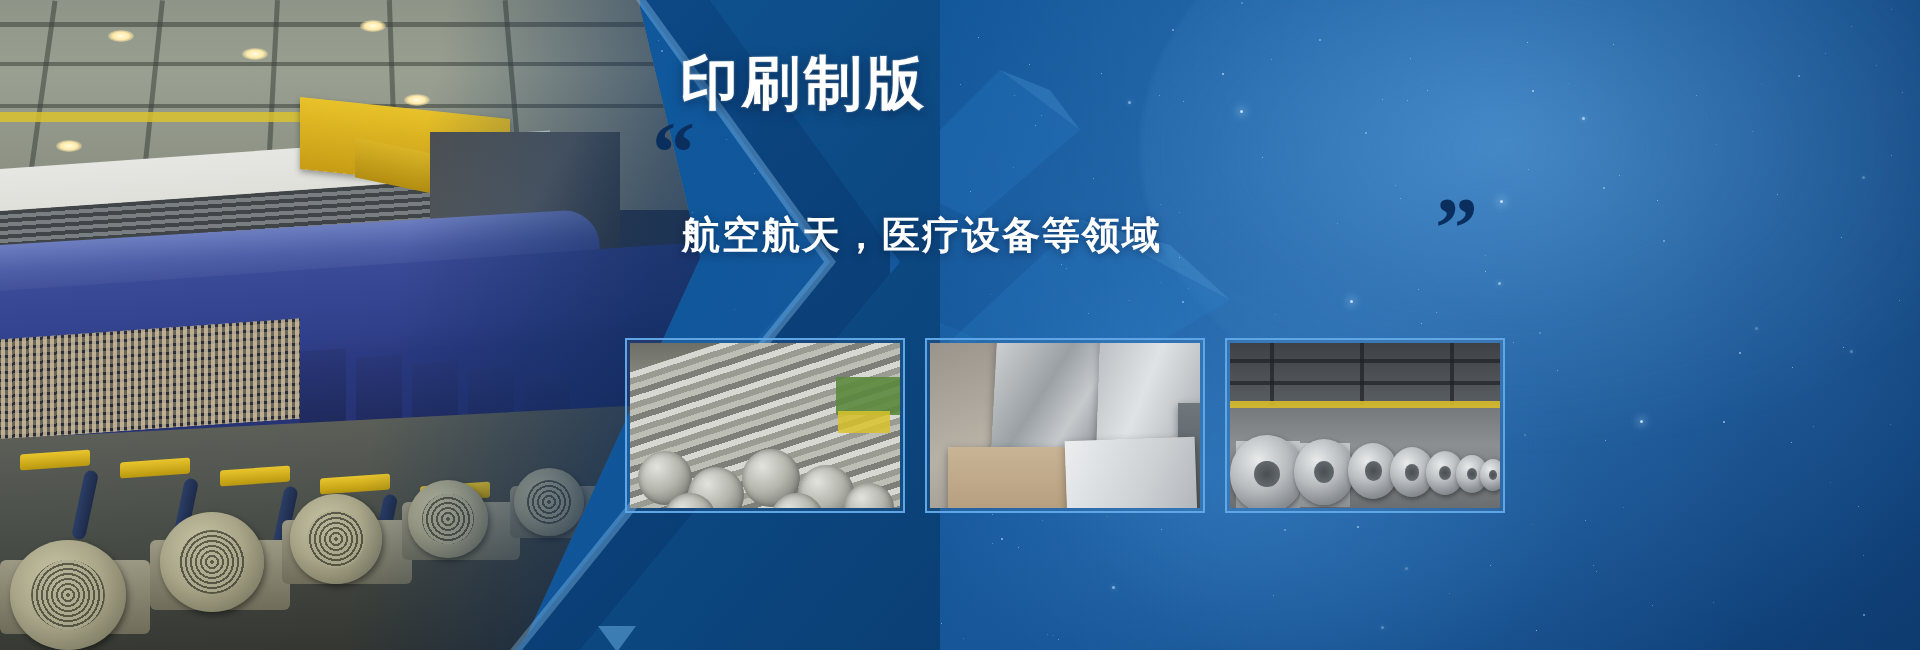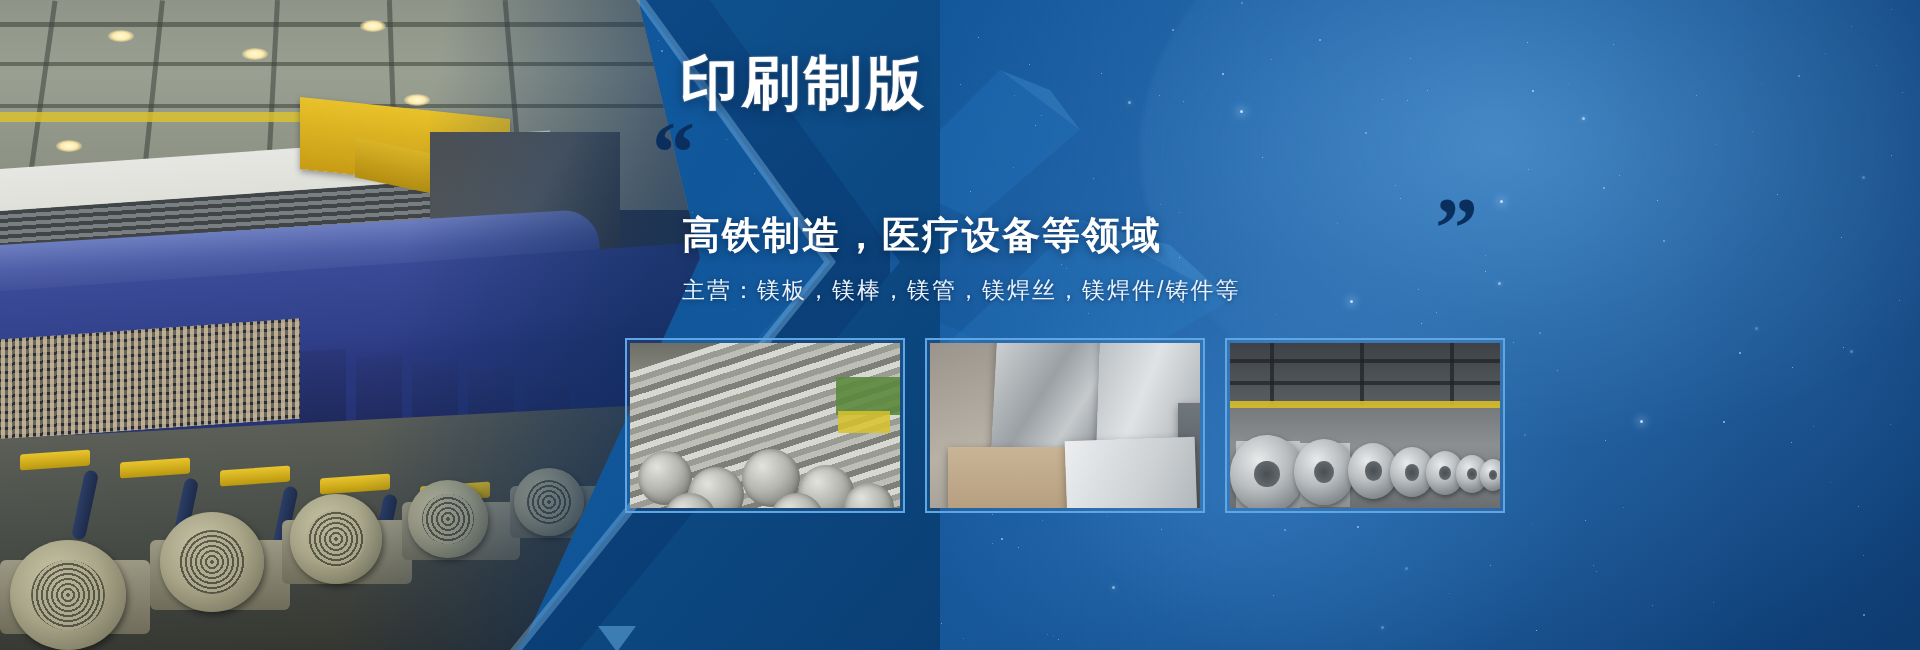--- a/index.html
+++ b/index.html
@@ -491,25 +491,24 @@
   <div class="chev-line"></div>
   <div class="arrow-dn"></div>
 
   <div class="content">
 
     <div class="title">印刷制版</div>
 
     <div class="quote-open">“</div>
 
 
-    <div class="sub sub2">高铁制造，医疗设备等领域</div>
+    <div class="sub sub2">航空航天，医疗设备等领域</div>
 
     <div class="quote-close">”</div>
 
-    <div class="tagline">主营：镁板，镁棒，镁管，镁焊丝，镁焊件/铸件等</div>
   </div>
 
   <div class="thumbs">
 
     <div class="thumb">
       <div class="thumb-inner t1">
         <div class="bars"></div>
         <div class="t1-green"></div>
         <div class="t1-yellow"></div>
         <div class="bar-end" style="left:8px;top:108px;width:54px;height:54px;"></div>

